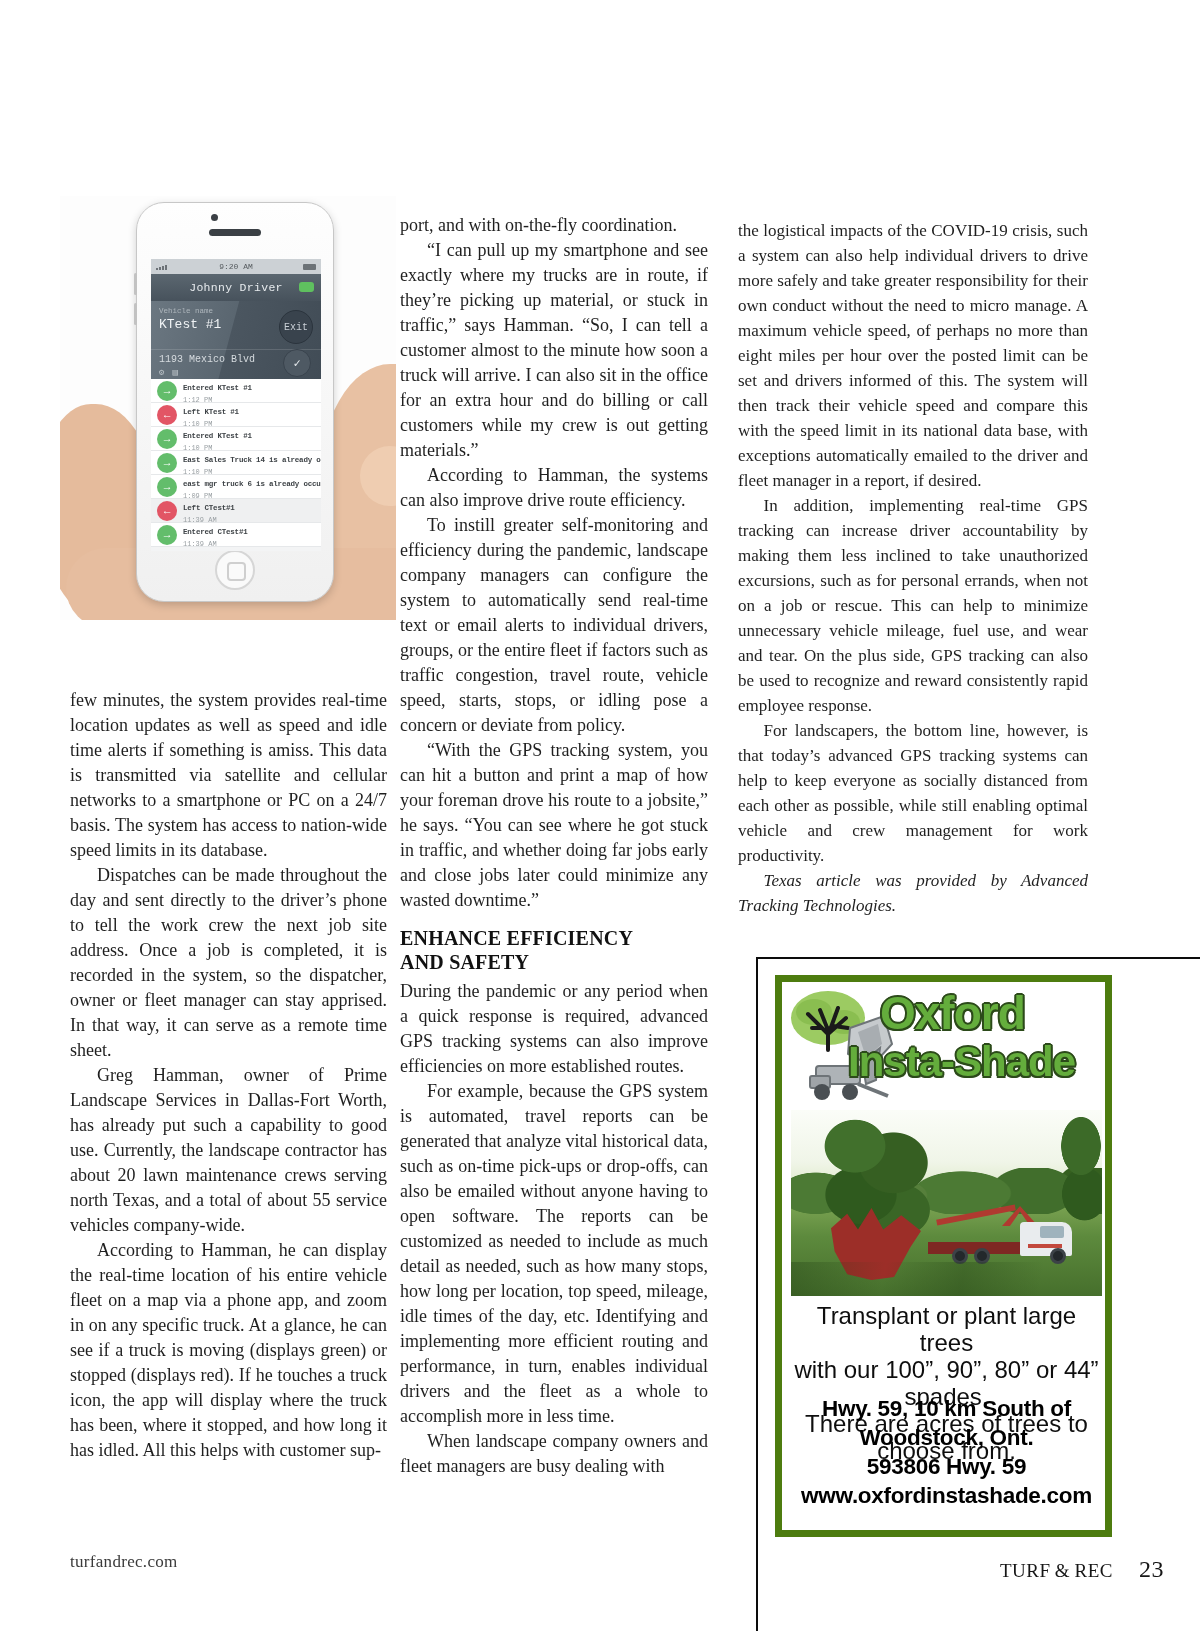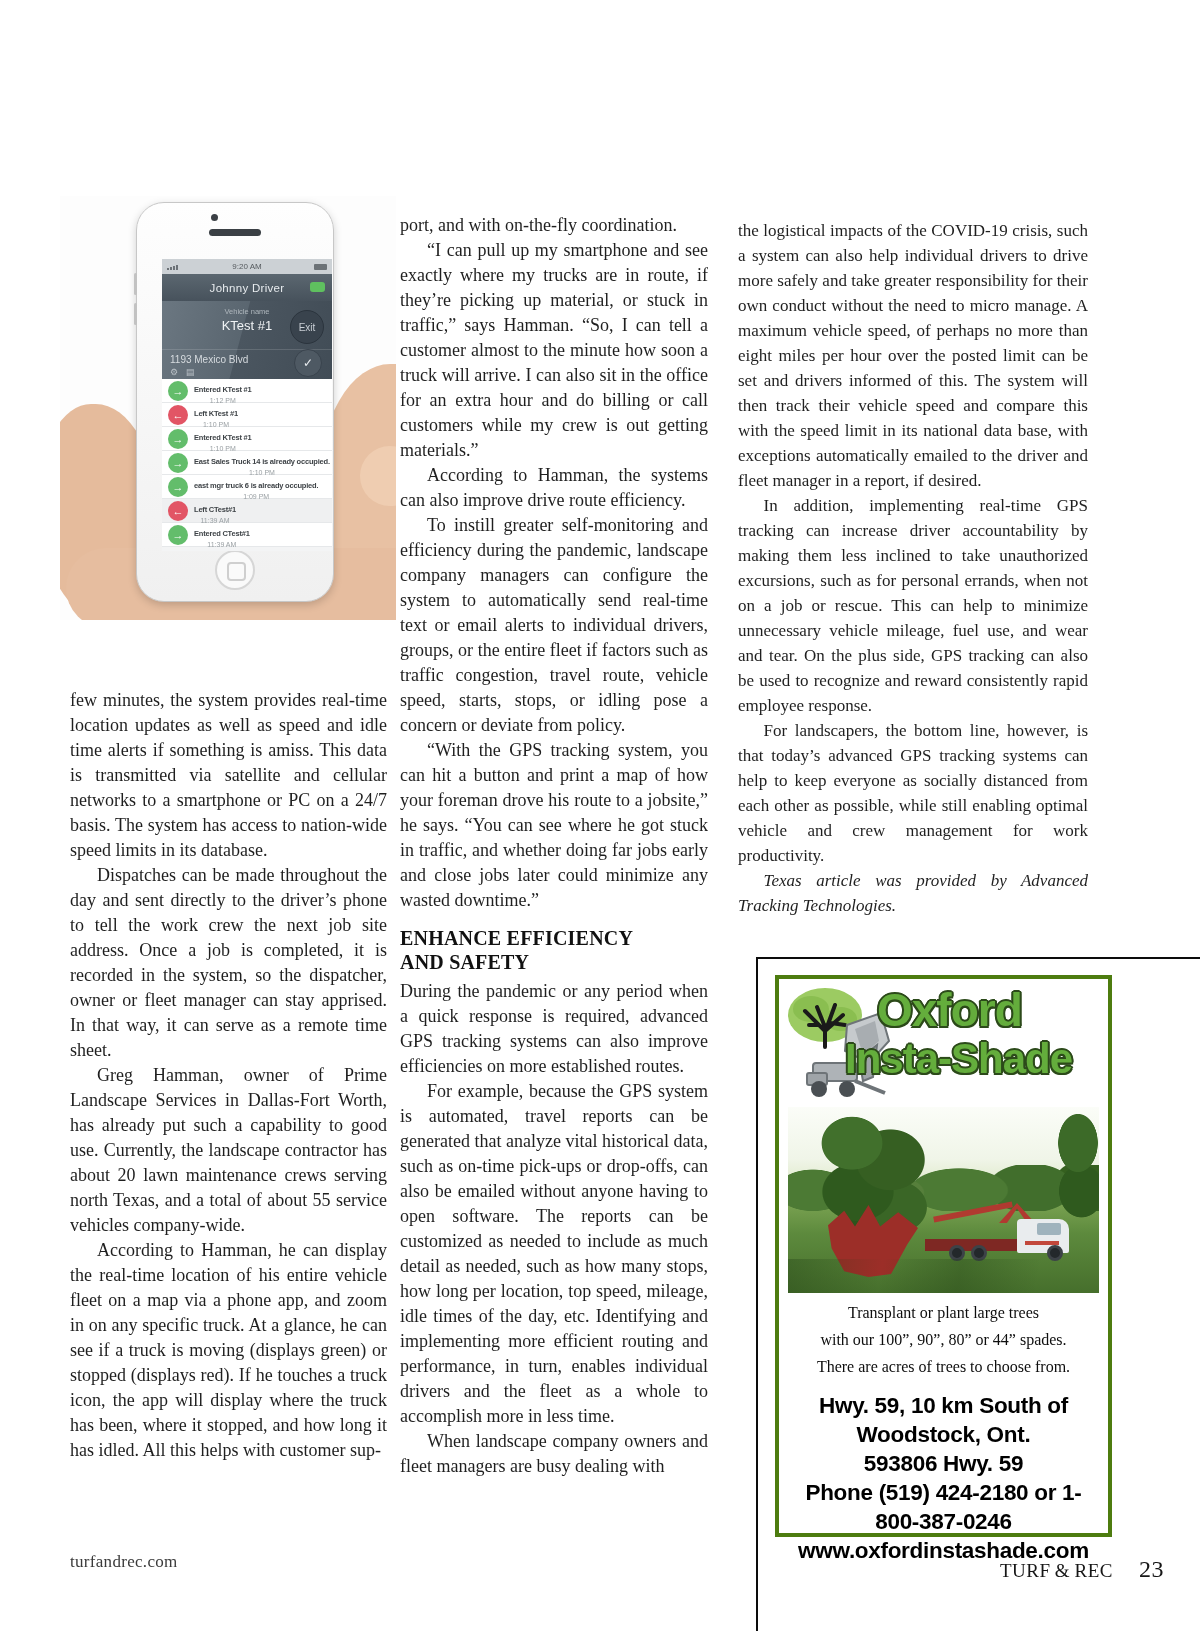--- a/index.html
+++ b/index.html
@@ -36,22 +36,22 @@
   .cam { position:absolute; left:50%; top:11px; width:7px; height:7px; margin-left:-24px;
          border-radius:50%; background:#3b4045; }
   .speaker { position:absolute; left:50%; top:26px; width:52px; height:7px; margin-left:-26px;
              border-radius:4px; background:#3b4045; }
   .homebtn { position:absolute; left:50%; bottom:11px; width:40px; height:40px; margin-left:-20px;
              border-radius:50%; background:#fafafa; border:2px solid #d6d6d6; }
   .homebtn::after { content:""; position:absolute; left:50%; top:50%; width:15px; height:15px;
              margin:-8.5px 0 0 -8.5px; border:2px solid #cfcfcf; border-radius:4px; }
   .sidebtn { position:absolute; left:-3px; width:3px; height:22px; background:#c2c2c2; border-radius:2px; }
 
-  .screen { position:absolute; left:25px; top:56px; width:170px; height:292px; overflow:hidden;
-            background:#f3f4f5; font-family:Liberation Sans, sans-serif;text-align:center; }
+  .screen { position:absolute; left:14px; top:56px; width:170px; height:292px; overflow:hidden;
+            background:#f3f4f5; font-family:Liberation Mono, monospace; }
   .statusbar { position:relative; height:15px; background:#ccd1d5; display:flex;
                align-items:center; justify-content:center; }
   .stime { font-size:8px; color:#555a5e; }
   .sigbars { position:absolute; left:5px; bottom:4px; display:flex; align-items:flex-end; gap:1px; }
   .sigbars i { display:block; width:2px; background:#6c7277; }
   .batt { position:absolute; right:5px; top:5px; width:13px; height:6px; background:#6c7277; border-radius:1px; }
   .apphdr { position:relative; height:27px; background:linear-gradient(#5b6770,#47525c);
             display:flex; align-items:center; justify-content:center; }
   .apphdr .ttl { font-size:11.5px; color:#e7ebee; letter-spacing:.3px; }
   .chaticon { position:absolute; right:7px; top:8px; width:15px; height:10px; border-radius:3px; background:#5fc05f; }
@@ -79,21 +79,21 @@
   .evname { font-size:7.5px; color:#3e4347; font-weight:bold; letter-spacing:-.2px; white-space:nowrap; }
   .evtime { font-size:7px; color:#9aa0a4; margin-top:1px; }
 
   .figcap { position:absolute; left:70px; top:625px; width:312px;
             font-size:17px; line-height:21px; font-weight:bold; color:#101010; }
 
   
   .ad-frame { position:absolute; left:756px; top:957px; width:444px; height:674px;
               border-left:2px solid #0c0c0c; border-top:2px solid #0c0c0c; background:#fff; }
   .ad-box { position:absolute; left:17px; top:16px; width:337px; height:562px;
-            border:4px solid #4d7c0f; background:#fff; }
+            border:7px solid #4d7c0f; background:#fff; }
   .ad-logo { position:relative; height:122px; }
   .ad-logo svg { position:absolute; left:6px; top:6px; }
   .logo-text { position:absolute; left:66px; top:8px; font-family:"Liberation Sans", sans-serif;
                font-weight:bold; color:#64ad3c; line-height:1.04; letter-spacing:-1px;
                text-shadow:-2px 0 #2c4a1a, 2px 0 #2c4a1a, 0 -2px #2c4a1a, 0 2px #2c4a1a,
                            -1.5px -1.5px #2c4a1a, 1.5px 1.5px #2c4a1a, -1.5px 1.5px #2c4a1a, 1.5px -1.5px #2c4a1a; }
   .logo-l1 { font-size:46px; margin-left:32px; }
   .logo-l2 { font-size:42px; margin-top:2px; }
 
   .ad-photo { position:absolute; left:9px; top:128px; width:311px; height:186px; overflow:hidden;
@@ -127,21 +127,21 @@
            border-radius:4px 10px 2px 2px; }
   .t-win { position:absolute; right:14px; bottom:30px; width:24px; height:12px; background:#9fb3bd; border-radius:2px; }
   .t-str { position:absolute; right:16px; bottom:20px; width:34px; height:4px; background:#c2483c; }
   .t-w1,.t-w2,.t-w3 { position:absolute; bottom:4px; width:16px; height:16px; border-radius:50%;
            background:#23282b; border:3px solid #3c4247; }
   .t-w1 { left:24px; } .t-w2 { left:46px; } .t-w3 { right:12px; }
   .grass-sh { position:absolute; left:0; bottom:0; width:100%; height:34px;
       background:linear-gradient(100deg, rgba(30,60,18,.35) 0%, transparent 30%, rgba(30,60,18,.3) 55%, transparent 80%); }
 
   .ad-tag { position:absolute; left:9px; top:320px; width:311px; text-align:center;
-            font-family:Liberation Serif, serif; font-size:16px; line-height:27px; color:#0e0e0e; }
+            font-family:Liberation Sans, sans-serif; font-size:24px; line-height:27px; color:#0e0e0e; }
   .ad-addr { position:absolute; left:5px; top:412px; width:319px; text-align:center;
              font-family:"Liberation Sans", sans-serif; font-weight:bold; font-size:22.5px;
              line-height:29px; color:#000; letter-spacing:-.3px; }
 
   
   .foot-left { position:absolute; left:70px; top:1552px; font-size:17px; color:#3a3a3a; letter-spacing:.3px; }
   .foot-right { position:absolute; left:1000px; top:1556px; font-size:19px; color:#161616; letter-spacing:.5px; }
   .foot-right b { font-weight:normal; }
   .foot-num { margin-left:26px; font-size:24px; }
 </style>
@@ -301,21 +301,20 @@
 
       <div class="ad-tag">
         <div>Transplant or plant large trees</div>
         <div>with our 100”, 90”, 80” or 44” spades.</div>
         <div>There are acres of trees to choose from.</div>
       </div>
 
       <div class="ad-addr">
         <div>Hwy. 59, 10 km South of Woodstock, Ont.</div>
         <div>593806 Hwy. 59</div>
-        <div>Phone (519) 424-2180 or 1-800-387-0246</div>
         <div>www.oxfordinstashade.com</div>
       </div>
     </div>
   </div>
 
   <div class="foot-left">turfandrec.com</div>
   <div class="foot-right"><span>TURF &amp; </span><b>REC</b><span class="foot-num">23</span></div>
 
 </div>
 

